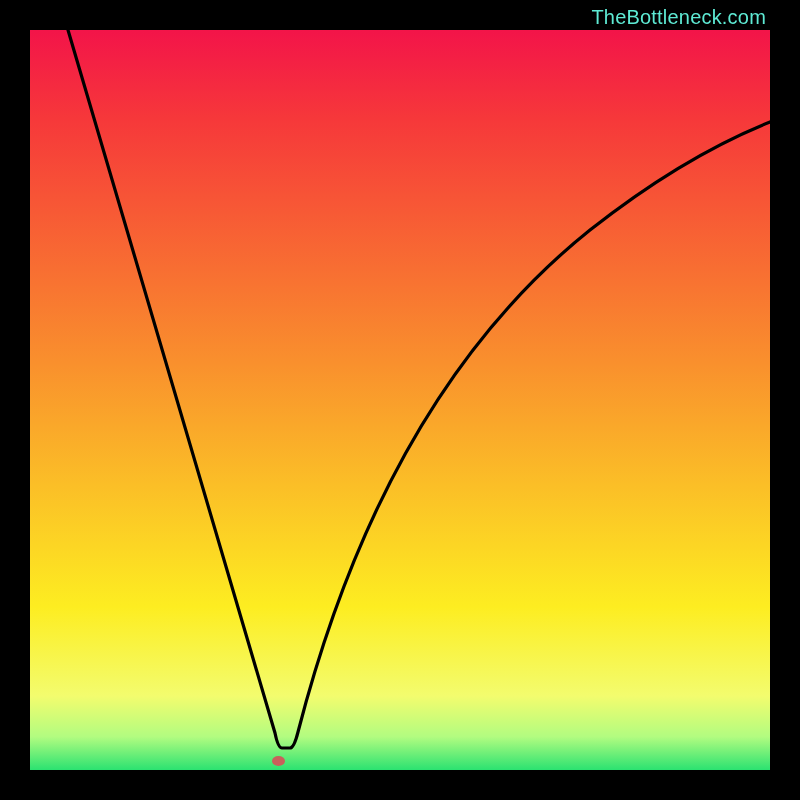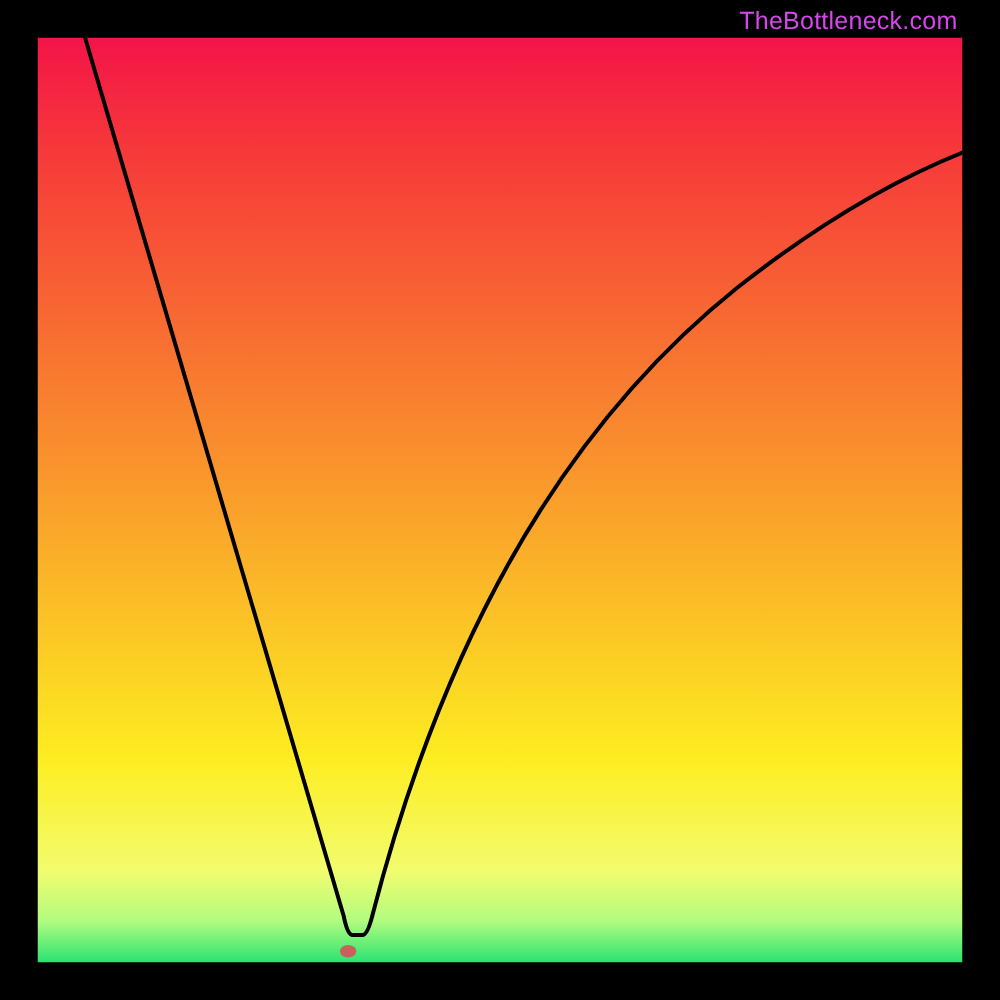--- a/index.html
+++ b/index.html
@@ -25,21 +25,21 @@
     top: 0;
     width: 740px;
     height: 740px;
   }
   .watermark {
     position: absolute;
     top: 6px;
     right: 34px;
     font-size: 20px;
     font-weight: 500;
-    color: #d946ef;
+    color: #5eead4;
     letter-spacing: 0.2px;
   }
   svg.curve {
     position: absolute;
     left: 0;
     top: 0;
     width: 740px;
     height: 740px;
     pointer-events: none;
   }

